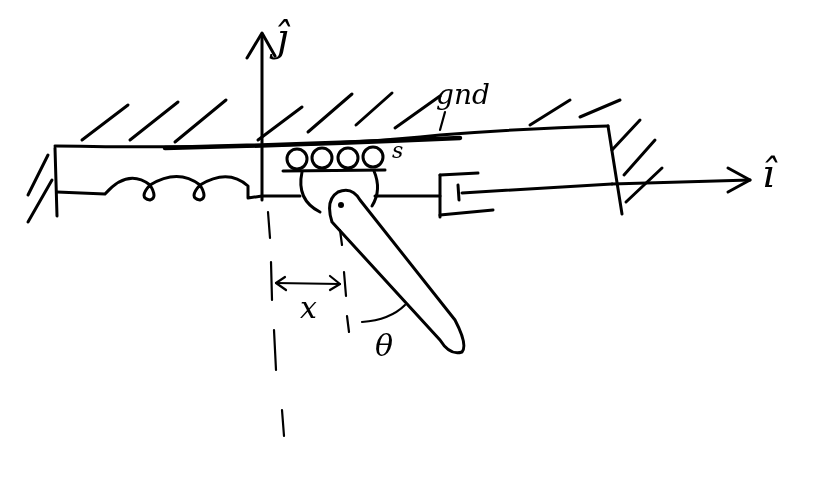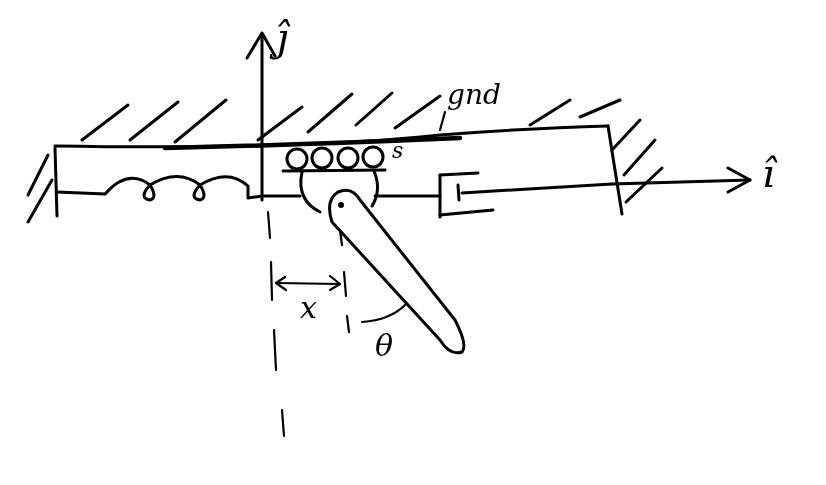--- a/index.html
+++ b/index.html
@@ -86,17 +86,17 @@
       <path class="ink-thin" d="M330 276 L340 284 L330 290"></path>
     </g>
 
     <path class="ink-thin" d="M362 322 Q390 320 405 305"></path>
 
     <path class="ink-thin" d="M440 130 L445 112"></path>
   </svg>
 
   <span class="lbl" style="left:276px;top:14px;font-size:40px;">ĵ</span>
   <span class="lbl" style="left:762px;top:150px;font-size:40px;">î</span>
-  <span class="lbl" style="left:447px;top:78px;font-size:28px;">gnd</span>
+  <span class="lbl" style="left:436px;top:78px;font-size:28px;">gnd</span>
   <span class="lbl" style="left:392px;top:138px;font-size:22px;">s</span>
   <span class="lbl" style="left:300px;top:290px;font-size:30px;">x</span>
   <span class="lbl" style="left:375px;top:328px;font-size:30px;">θ</span>
 </div>
 
 </body></html>

